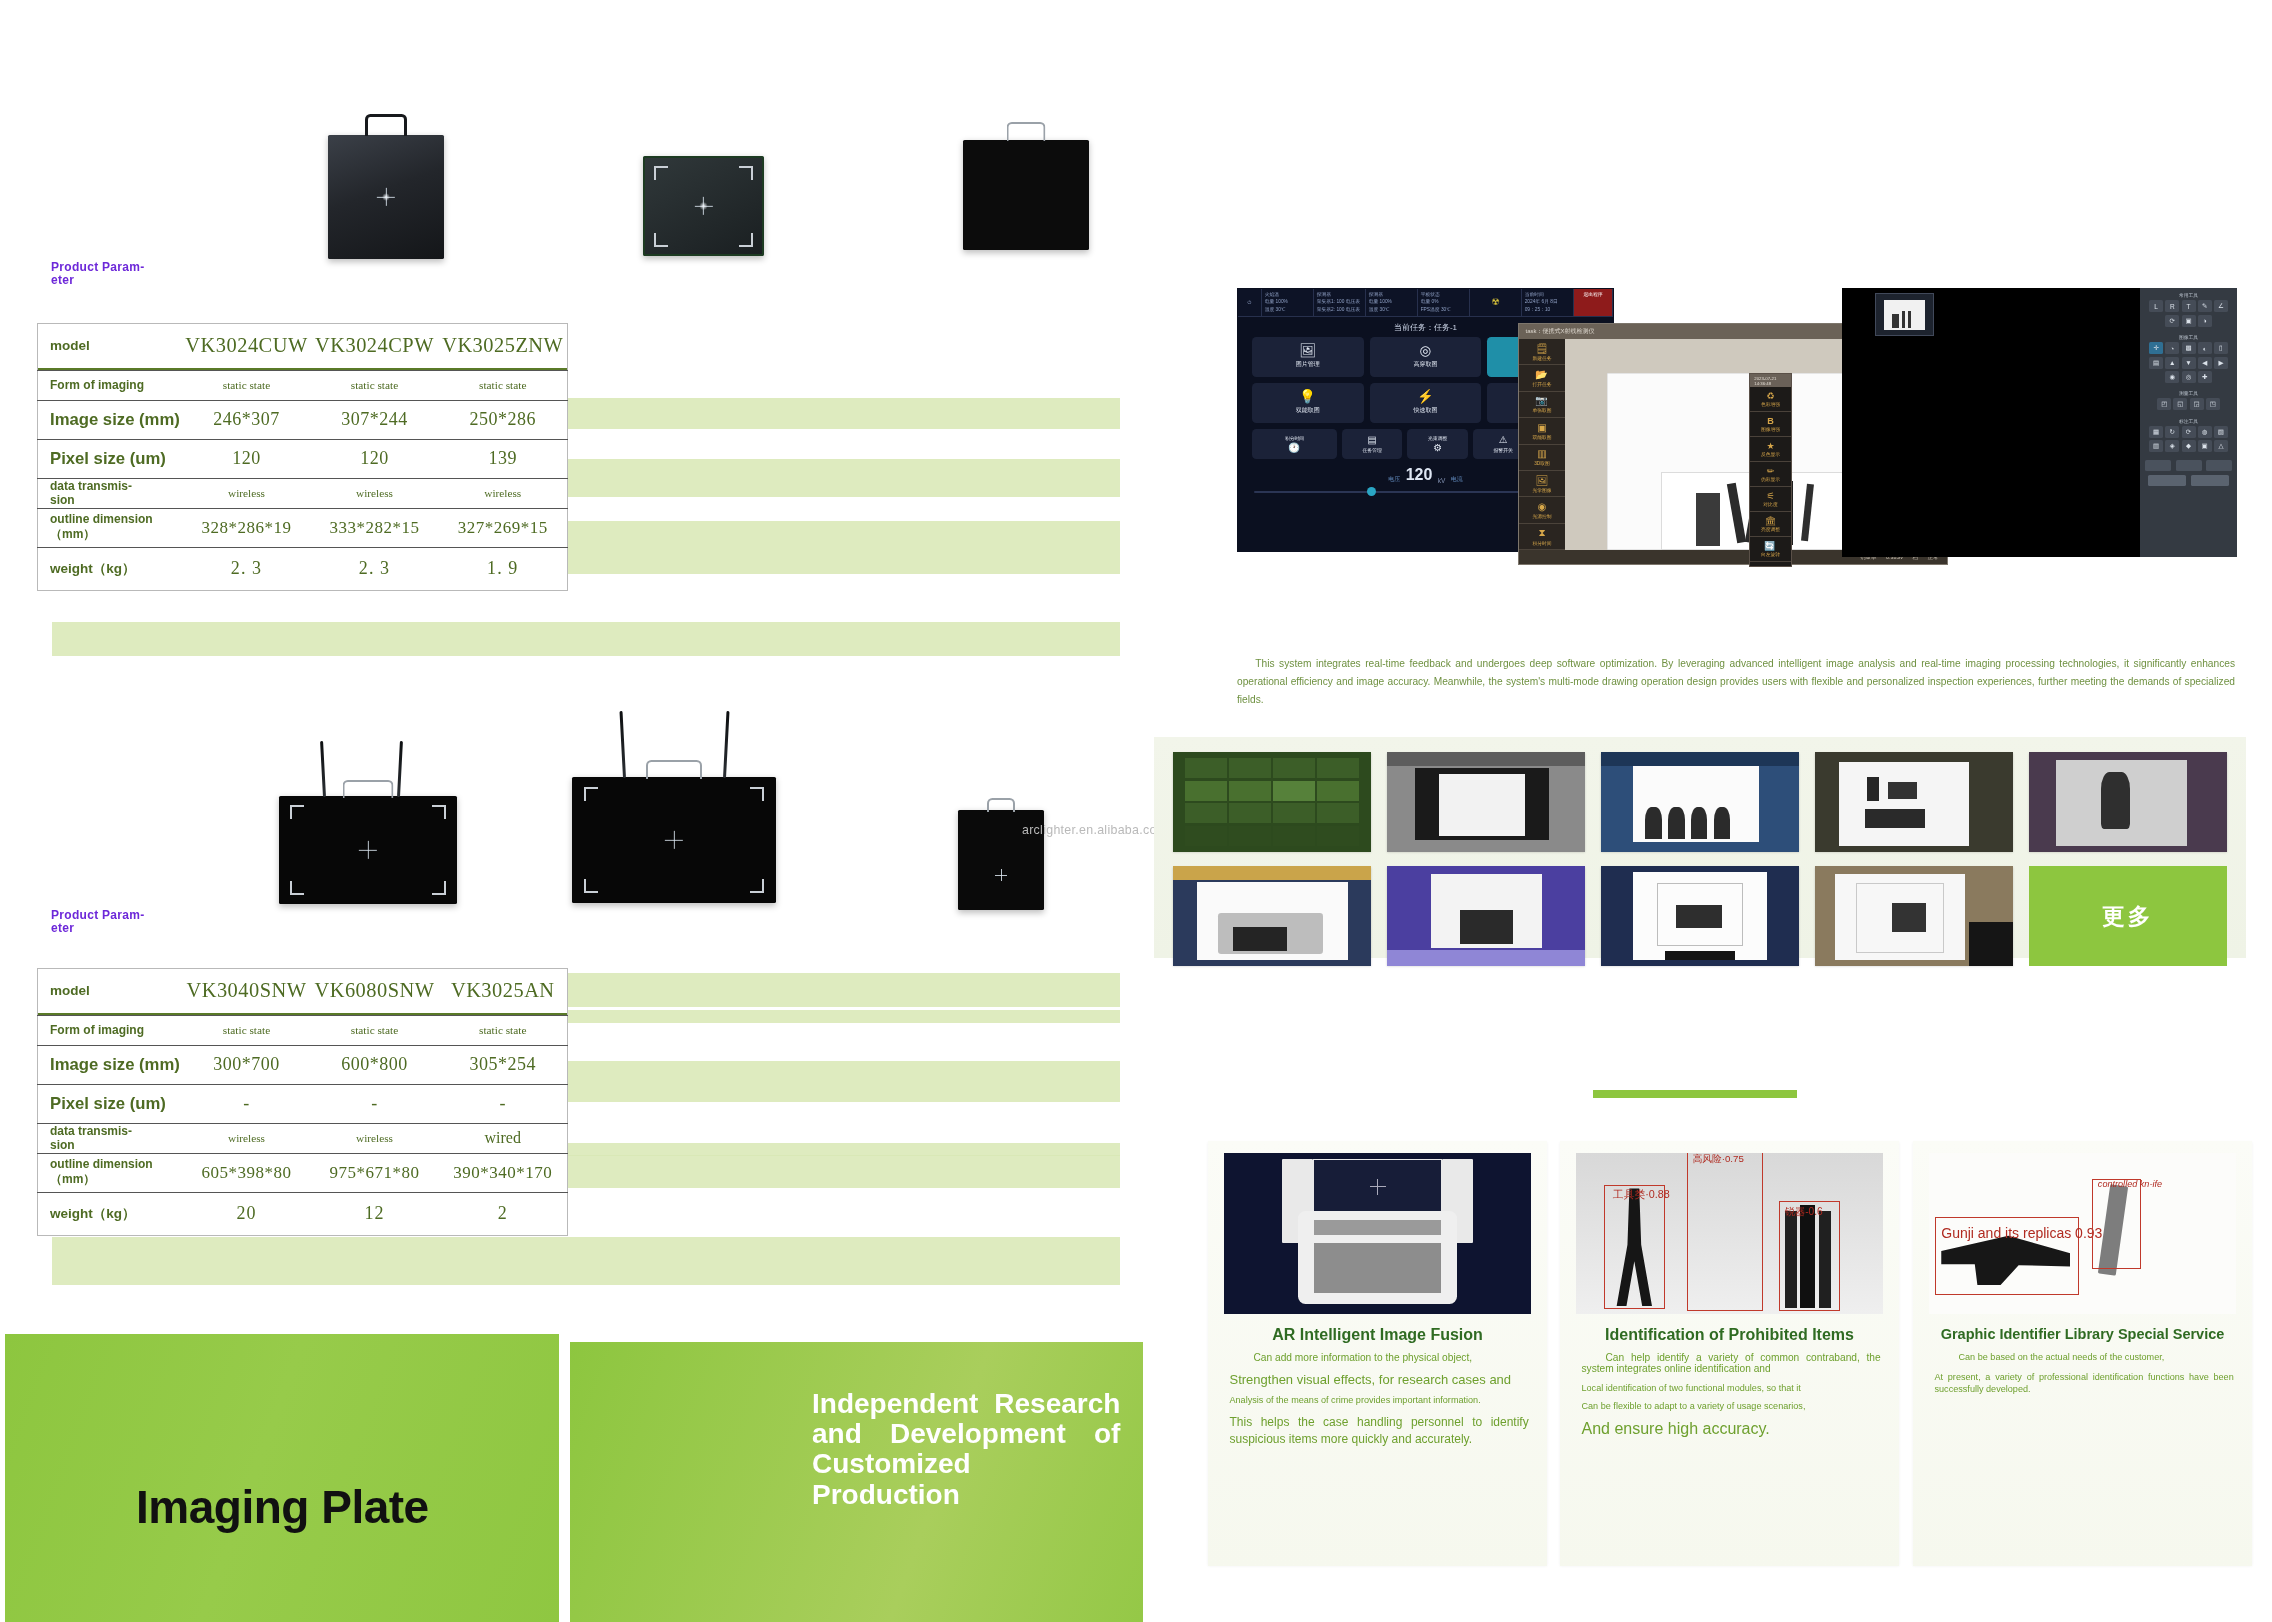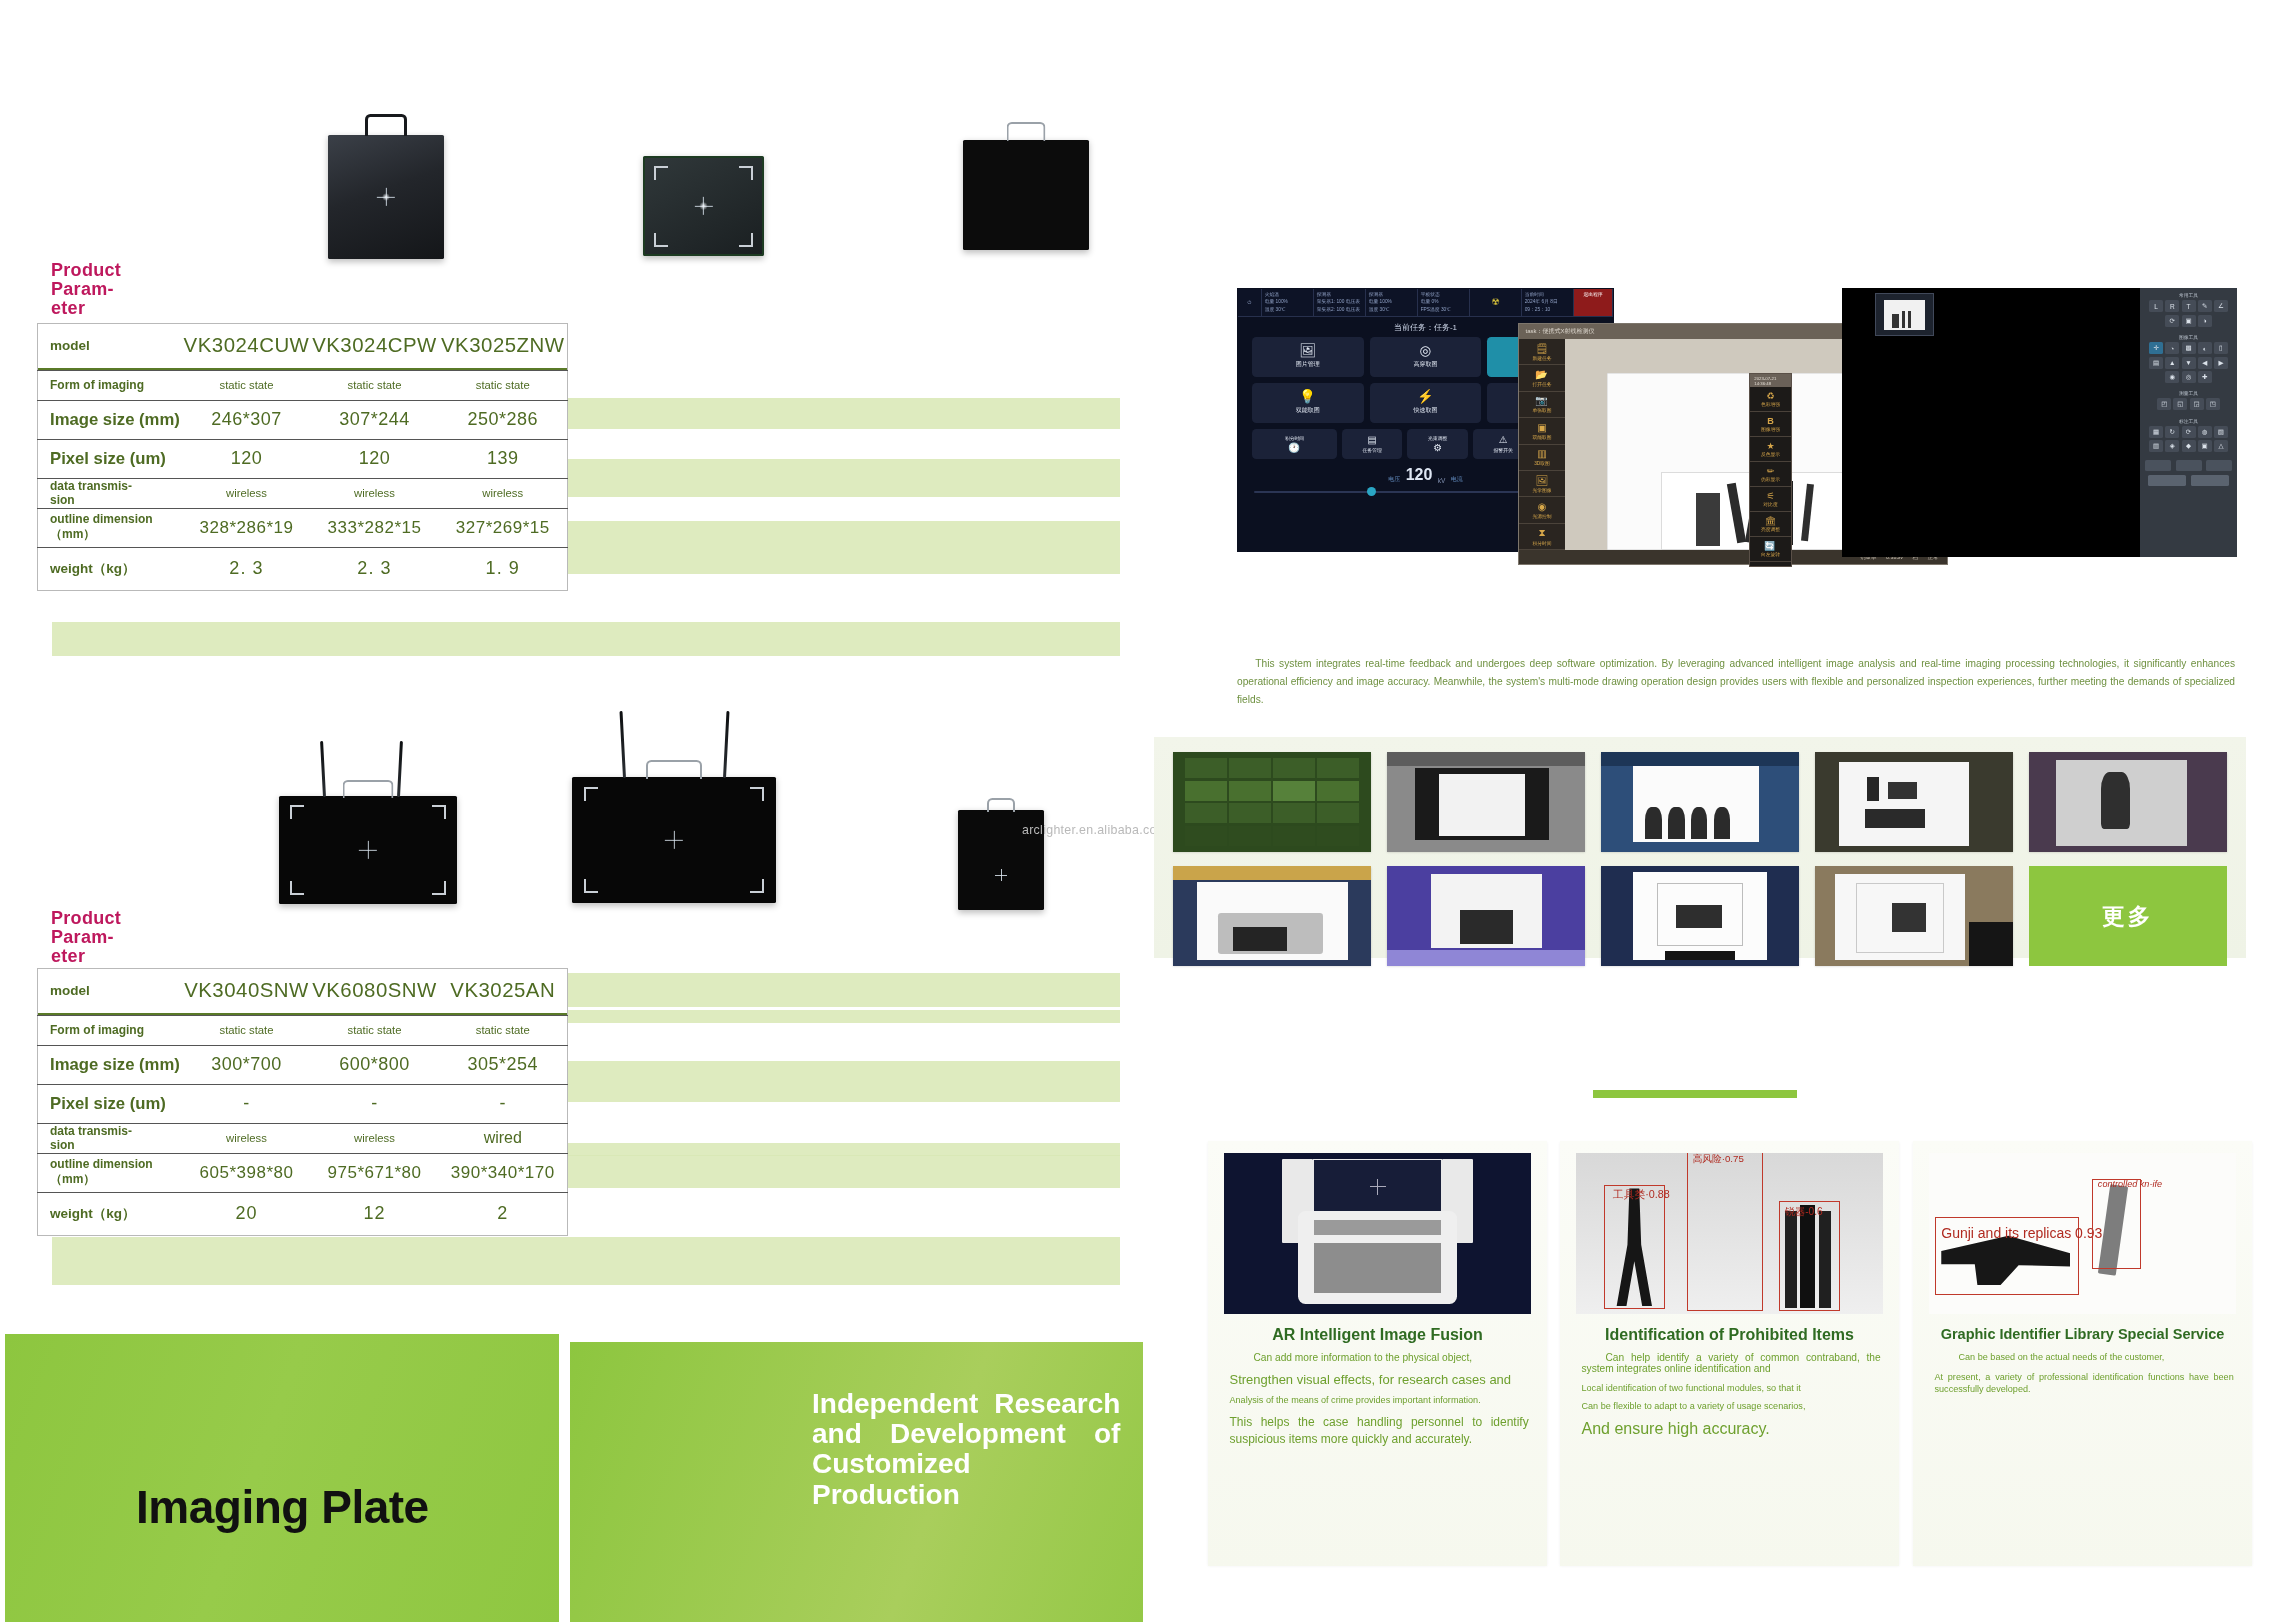--- a/index.html
+++ b/index.html
@@ -50,40 +50,40 @@
   .corner.tr { border-left: none; border-bottom: none; }
   .corner.bl { border-right: none; border-top: none; }
   .corner.br { border-left: none; border-top: none; }
   .antenna {
     position: absolute; width: 2.7px; background: linear-gradient(180deg,#0d0f11,#2b2f34);
     border-radius: 1.6px; transform-origin: bottom center;
   }
 
   
   .section-label {
-    color: #be185d; font-weight: bold; font-size: 18px; line-height: 1.05;
+    color: #6d28d9; font-weight: bold; font-size: 12px; line-height: 1.05;
     width: 124px; letter-spacing: 0.3px;
   }
 
   
   .spec-table {
     position: absolute;
     border-collapse: collapse;
     table-layout: fixed;
     background: #fff;
     border: 0.5px solid #b9b9b9;
   }
   .spec-table td { vertical-align: middle; padding: 0; }
   .spec-table .rowlbl {
     color: #4e6b23; font-weight: bold; padding-left: 12px;
     font-family: "Liberation Sans", sans-serif;
   }
   .spec-table .val {
     text-align: center; color: #4e6b23;
-    font-family: Liberation Sans, sans-serif;
+    font-family: Liberation Serif, serif;
   }
   .hdr-row td { height: 44px; }
   .hdr-row .rowlbl { font-size: 13.5px; }
   .hdr-row .val { font-size: 20.4px; letter-spacing: 0.5px; }
   .hdr-rule { height: 2.7px; background: #5a7a28; padding: 0; }
   .sm-row td { height: 30px; }
   .sm-row .rowlbl { font-size: 12px; }
   .sm-row .val { font-size: 11.3px; }
   .big-row td { height: 39px; }
   .big-row .rowlbl { font-size: 16.7px; }

